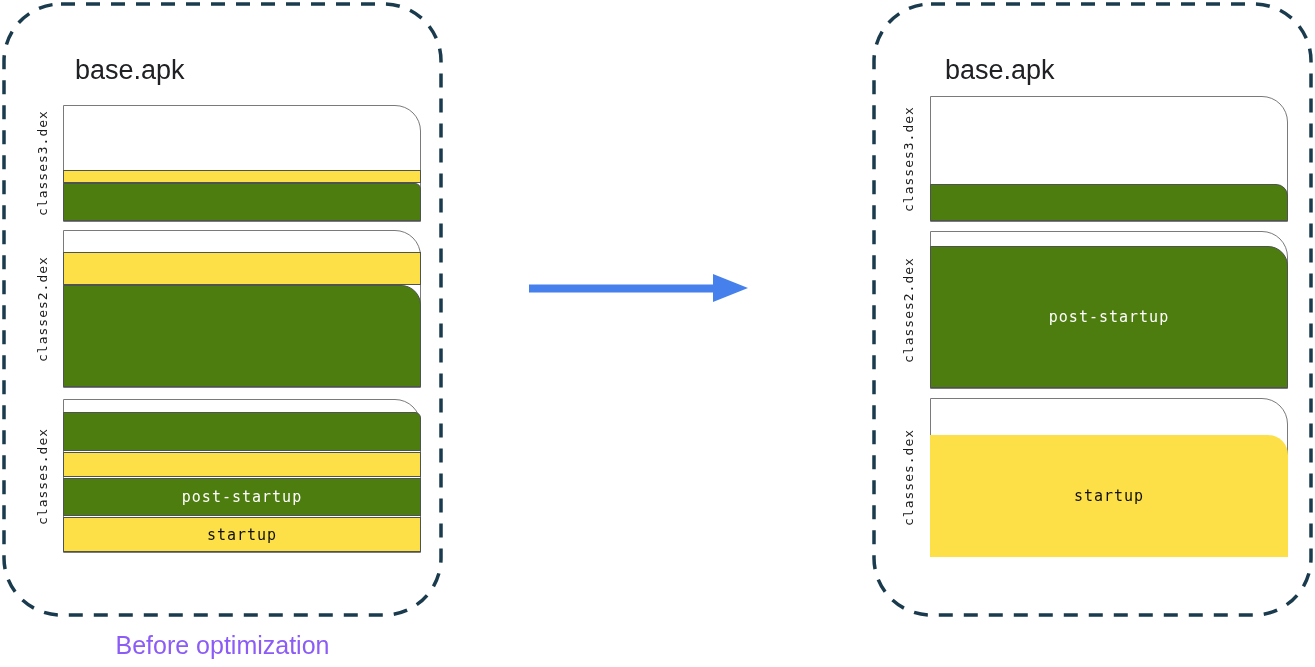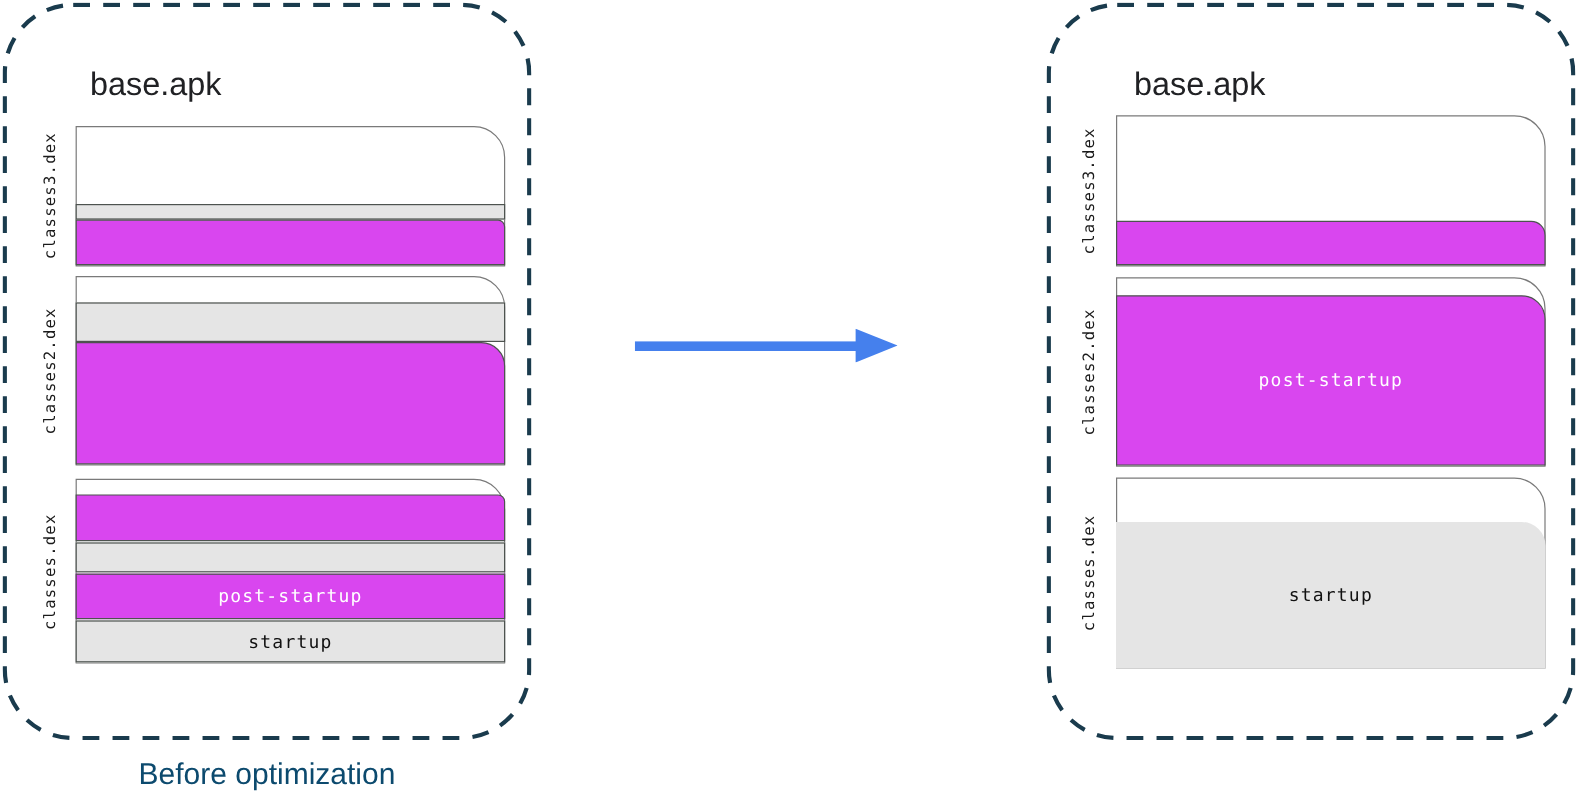--- a/index.html
+++ b/index.html
@@ -27,37 +27,37 @@
     white-space:nowrap;
   }
 
   .card {
     position:absolute; width:358px; background:#ffffff;
     border:1px solid #7a7a7a; border-top-right-radius:26px;
     box-sizing:border-box;
   }
   .seg { position:absolute; left:-1px; right:-1px; box-sizing:border-box; }
   .seg.bordered { border:1px solid #4d534f; }
-  .seg.green { background:#e5e5e5; }
-  .seg.blue  { background:#d946ef; }
+  .seg.green { background:#fde047; }
+  .seg.blue  { background:#4d7c0f; }
   .r6  { border-top-right-radius:6px; }
   .r12 { border-top-right-radius:12px; }
   .r20 { border-top-right-radius:20px; }
 
   .seg-label {
     display:flex; align-items:center; justify-content:center;
     font-family:"DejaVu Sans Mono","Liberation Mono",monospace;
     font-size:15px; letter-spacing:1px; white-space:nowrap;
   }
   .seg-label.on-blue  { color:#ffffff; }
   .seg-label.on-green { color:#111111; }
 
   .caption {
     position:absolute; left:0; right:0; top:629px;
-    text-align:center; font-size:25px; color:#0c4a6e;
+    text-align:center; font-size:25px; color:#8b5cf6;
   }
 
   .arrow { position:absolute; left:529px; top:274px; }
 </style>
 </head>
 <body>
 
 <div class="stage">
 
   <section class="panel panel-before">

